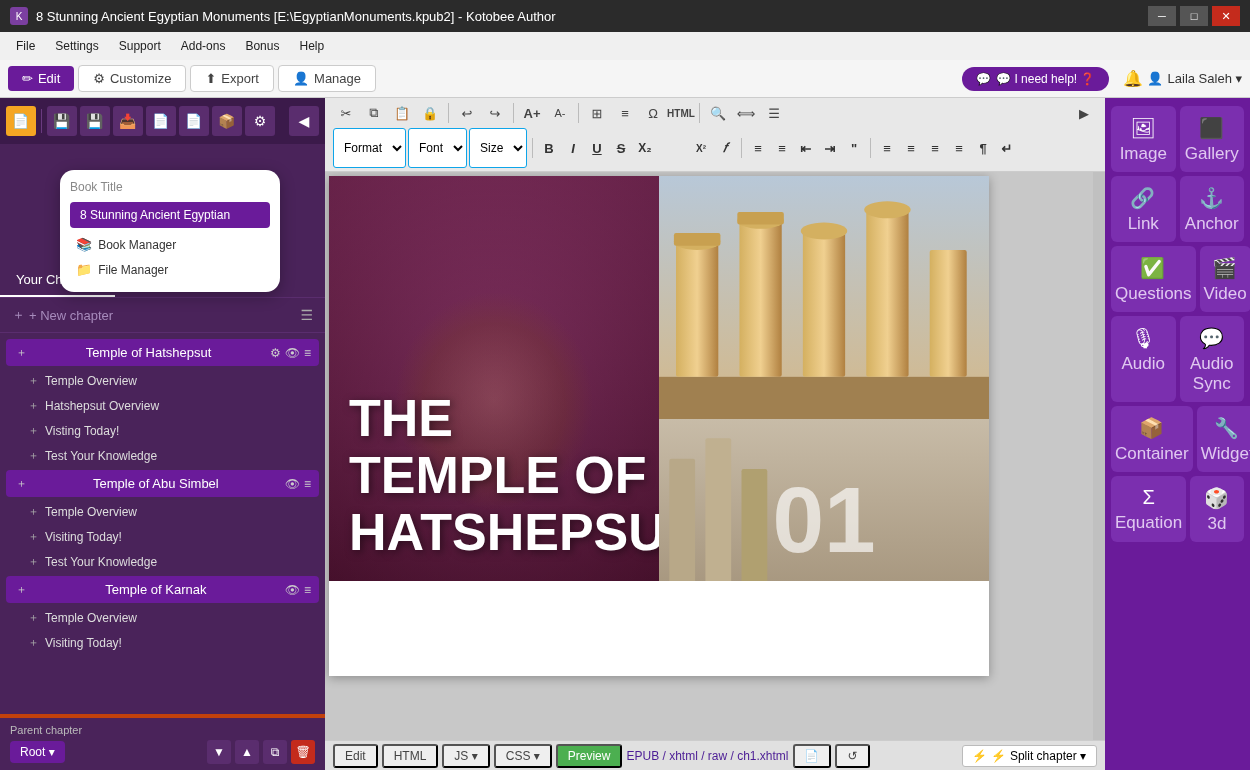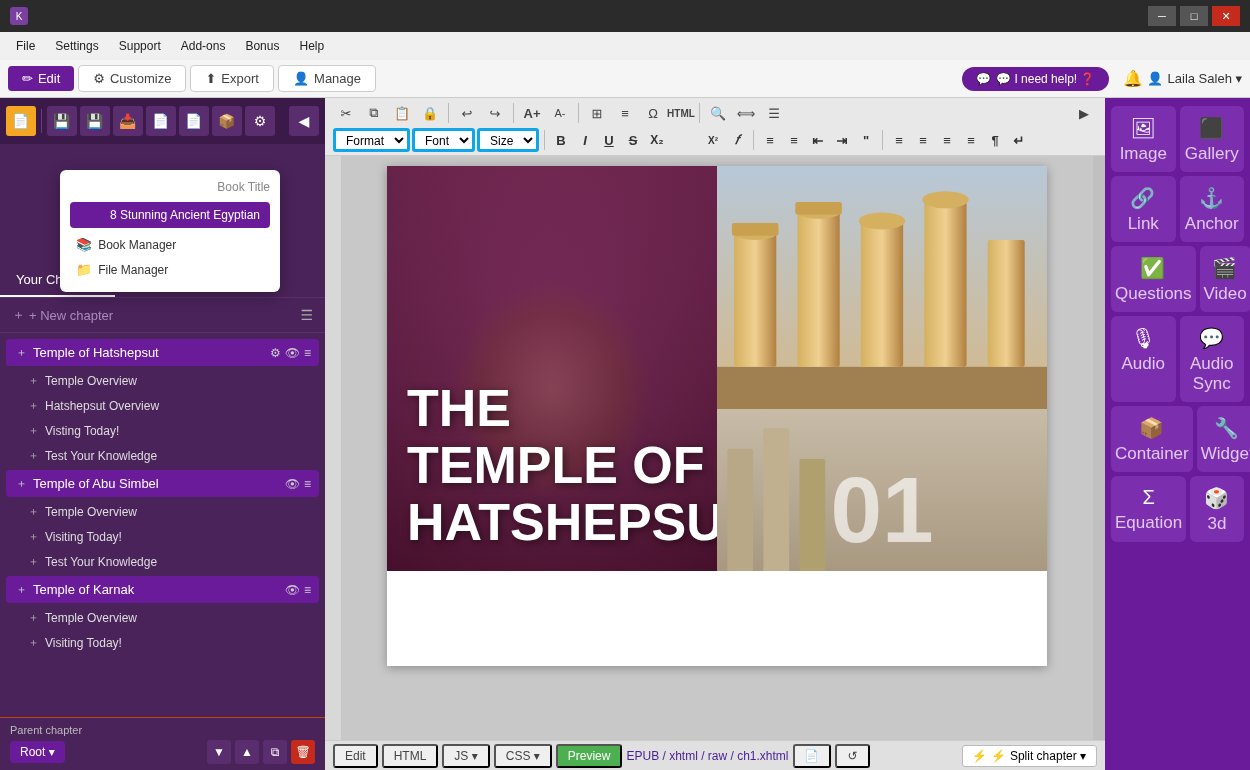--- a/index.html
+++ b/index.html
@@ -108,26 +108,25 @@
     }
     .sidebar-divider-v { width: 1px; background: #6a3a80; height: 24px; margin: 0 2px; }
 
     
     #book-title-popup {
       position: absolute;
       top: 170px;
       left: 60px;
       background: #fff;
       color: #333;
-      border-radius: 6px;
+      border-radius: 14px;
       box-shadow: 0 4px 15px rgba(0,0,0,0.3);
       padding: 10px;
       width: 220px;
       z-index: 100;
-      text-align: right;
     }
     #book-title-popup h4 { font-size: 12px; color: #888; margin-bottom: 8px; font-weight: 500; }
     .book-title-item {
       background: #6a1b9a;
       color: #fff;
       padding: 6px 10px;
       border-radius: 4px;
       font-size: 12px;
       margin-bottom: 4px;
     }
@@ -187,37 +186,37 @@
     .chapter-header {
       display: flex; align-items: center;
       padding: 6px 8px 6px 10px;
       cursor: pointer;
       background: #6a1b9a;
       margin: 2px 6px;
       border-radius: 4px;
       gap: 6px;
     }
     .chapter-header .expand-icon { font-size: 11px; color: #ccc; }
-    .chapter-header .chapter-name { flex: 1; font-size: 13px; color: #fff; font-weight: 500; }
+    .chapter-header .chapter-name { flex: 1; font-size: 13px; color: #fff; font-weight: 500; text-align: center; }
     .chapter-header .ch-actions { display: flex; gap: 4px; }
     .ch-action-btn { background: none; border: none; color: #ccc; font-size: 12px; cursor: pointer; }
 
     .sub-chapter {
       display: flex; align-items: center;
       padding: 5px 8px 5px 28px;
       gap: 6px;
       cursor: pointer;
       color: #ddd;
     }
     .sub-chapter .plus-icon { font-size: 11px; color: #aaa; }
     .sub-chapter .sub-name { font-size: 12px; }
 
     
     #sidebar-bottom {
-      border-top: 1px solid #c2410c;
+      border-top: 4px solid #c2410c;
       padding: 6px 10px;
     }
     .parent-label { font-size: 11px; color: #bbb; margin-bottom: 4px; }
     #parent-selector {
       display: flex; align-items: center; gap: 24px;
     }
     .root-btn {
       background: #6a1b9a; color: #fff; border: none; border-radius: 4px;
       padding: 4px 10px; font-size: 12px; cursor: pointer;
       display: flex; align-items: center; gap: 4px;
@@ -254,46 +253,44 @@
       width: 26px; height: 24px; background: none; border: none;
       cursor: pointer; font-size: 13px; color: #444;
       display: flex; align-items: center; justify-content: center;
       border-radius: 2px;
     }
     .ed-divider { width: 1px; background: #bbb; height: 20px; margin: 0 3px; }
     #editor-toolbar-bottom {
       display: flex; align-items: center; gap: 2px;
     }
     .format-select {
-      padding: 2px 6px; font-size: 12px; border: 3px solid #0ea5e9;
+      padding: 2px 6px; font-size: 12px; border: 1px solid #0ea5e9;
       border-radius: 3px; background: #fff; cursor: pointer;
-      height: 24px;
+      height: 40px;
     }
     .ed-format-btn {
       width: 22px; height: 22px; background: none; border: none;
       cursor: pointer; font-size: 13px; color: #333;
       display: flex; align-items: center; justify-content: center;
       border-radius: 2px; font-weight: bold;
     }
 
     
     #editor-canvas {
       flex: 1;
       display: flex;
       overflow: hidden;
     }
     #page-content {
       flex: 1;
-      padding: 10px;
+      padding: 4px;
       overflow-y: auto;
       display: flex;
       align-items: flex-start;
-      justify-content: center;
       background: #c8c8c8;
-      margin-left: 16px;
     }
 
     
     #book-page {
       width: 660px;
       background: #fff;
       min-height: 500px;
       box-shadow: 0 2px 10px rgba(0,0,0,0.3);
       overflow: hidden;
     }
@@ -427,20 +424,21 @@
     }
     .panel-btn .p-icon { font-size: 20px; }
     .panel-btn .p-label { font-size: 17px; color: #e0c8f0; }
   </style>
 </head>
 <body>
 
 <div id="titlebar">
   <div id="titlebar-left">
     <div class="app-icon">K</div>
+    <span id="titlebar-title-text">8 Stunning Ancient Egyptian Monuments [E:\EgyptianMonuments.kpub2] - Kotobee Author</span>
   </div>
   <div id="titlebar-controls">
     <button class="title-btn">─</button>
     <button class="title-btn">□</button>
     <button class="title-btn close">✕</button>
   </div>
 </div>
 
 <div id="menubar">
   <span class="menu-item">File</span>

